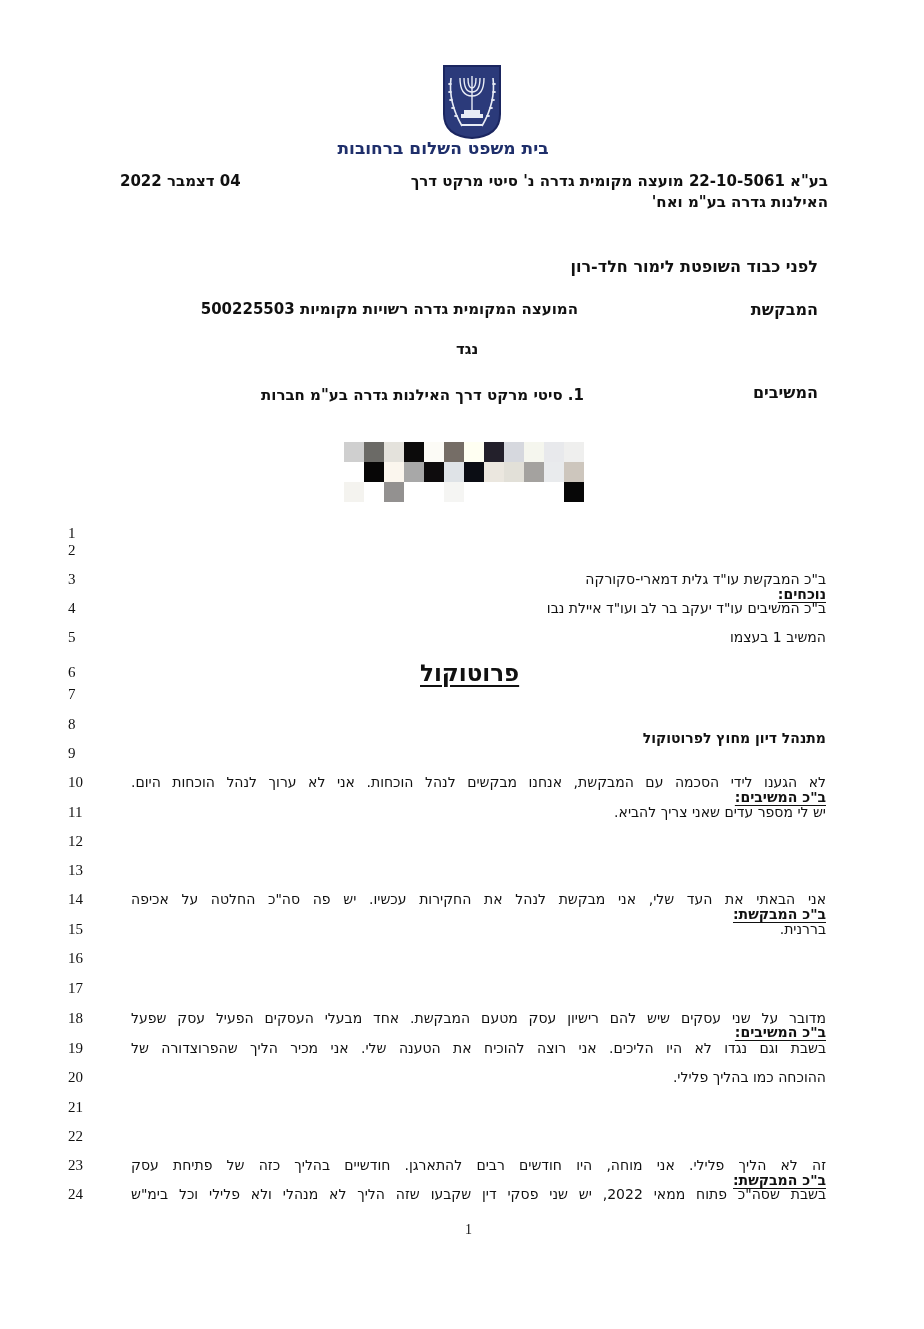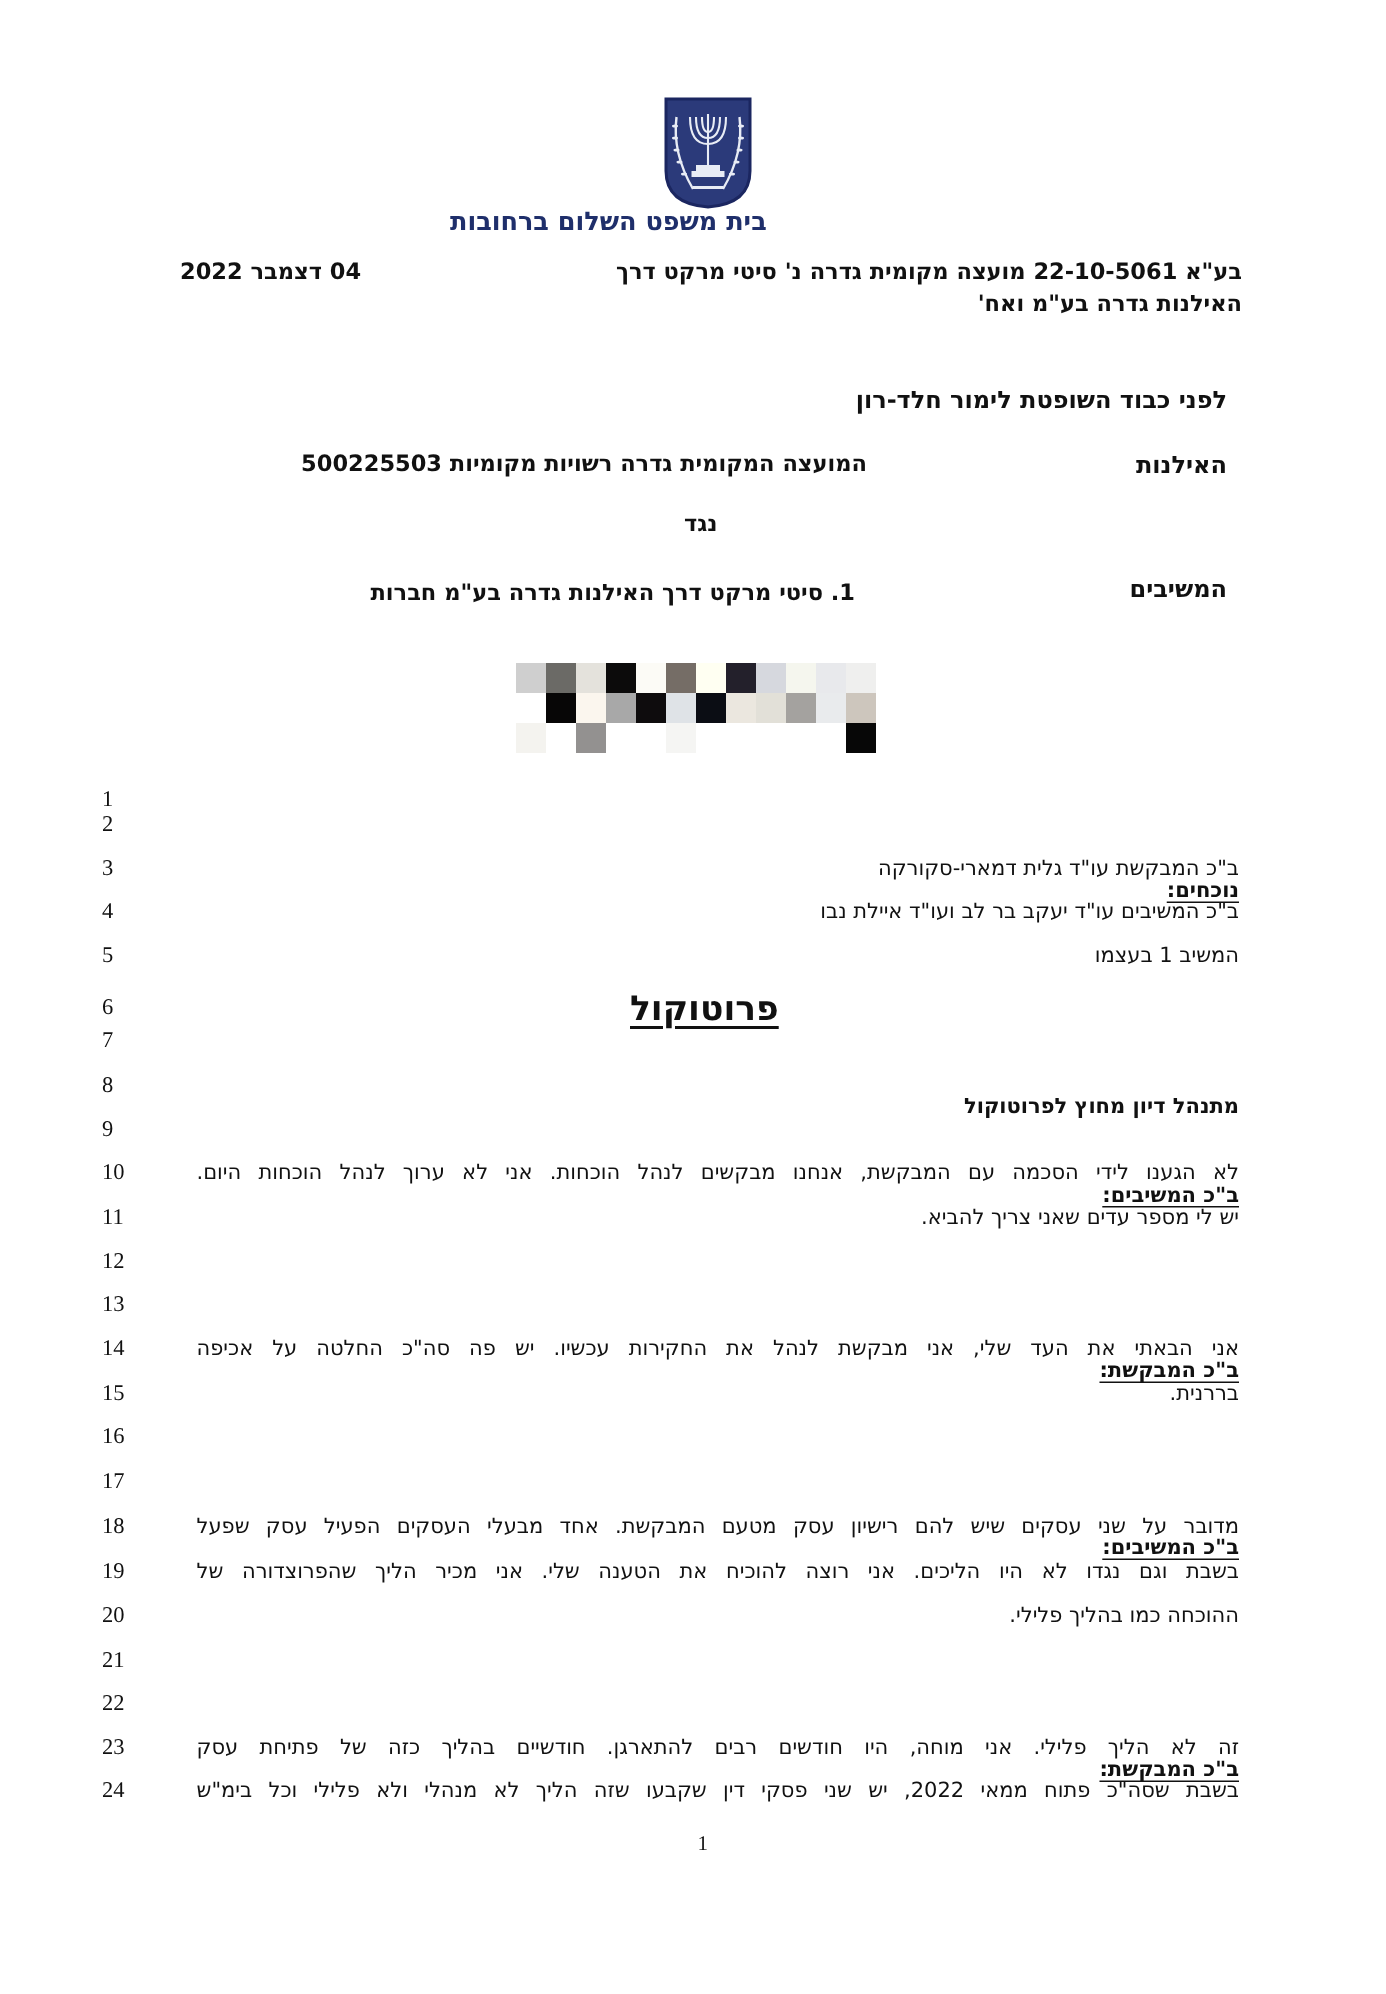--- a/index.html
+++ b/index.html
@@ -5,32 +5,32 @@
     * { margin: 0; padding: 0; box-sizing: border-box; }
     html, body { width: 924px; height: 1329px; background: #ffffff; overflow: hidden; }
     body { position: relative; font-family: "DejaVu Sans", "Liberation Sans", sans-serif; color: #111; }
     .abs { position: absolute; }
     .rtl { direction: rtl; text-align: right; unicode-bidi: plaintext; }
     .u { text-decoration: underline; text-underline-offset: 3px; }
 
     
     #emblem { left: 442px; top: 64px; width: 60px; height: 76px; }
 
-    #court-name { left: 300px; top: 138px; width: 286px; font-size: 17px; font-weight: bold; color: #1f2f6b; text-align: left; }
+    #court-name { left: 300px; top: 138px; width: 286px; font-size: 17px; font-weight: bold; color: #1f2f6b; text-align: center; }
 
     #case-line1 { right: 96px; top: 172px; width: 470px; font-size: 15px; font-weight: bold; }
     #case-line2 { right: 96px; top: 193px; width: 470px; font-size: 15px; font-weight: bold; }
     #case-date  { left: 120px; top: 172px; font-size: 15px; font-weight: bold; direction: rtl; }
 
     #judge-line { right: 106px; top: 257px; font-size: 16px; font-weight: bold; }
     #plaintiff-label { right: 106px; top: 300px; font-size: 16px; font-weight: bold; }
     #plaintiff-value { right: 346px; top: 300px; font-size: 15px; font-weight: bold; white-space: nowrap; }
     #versus { left: 456px; top: 340px; font-size: 15px; font-weight: bold; }
     #respondents-label { right: 106px; top: 383px; font-size: 16px; font-weight: bold; }
-    #respondent-1 { right: 354px; top: 386px; font-size: 15px; font-weight: bold; white-space: nowrap; }
+    #respondent-1 { right: 340px; top: 386px; font-size: 15px; font-weight: bold; white-space: nowrap; }
 
     #redacted { left: 342px; top: 440px; width: 242px; height: 64px; }
     .px { position: absolute; width: 20px; height: 20px; }
 
     .ln { position: absolute; left: 68px; width: 22px; font-family: "Liberation Serif", serif; font-size: 15px; color: #111; text-align: left; }
     .tx { position: absolute; right: 98px; font-family: "DejaVu Sans", sans-serif; font-size: 14px; color: #111; direction: rtl; text-align: right; white-space: nowrap; }
     .tx.hdr { font-weight: bold; margin-top: 44px; }
     .tx.full { left: 114px; text-align: justify; text-align-last: justify; margin-left: 17px; }
 
     #protocol-title { left: 420px; top: 660px; font-size: 23px; font-weight: bold; text-decoration: underline; text-underline-offset: 4px; }
@@ -70,21 +70,21 @@
   </svg>
 </div>
 
 <div id="court-name" class="abs rtl">בית משפט השלום ברחובות</div>
 
 <div id="case-line1" class="abs rtl">בע"א 22-10-5061 מועצה מקומית גדרה נ' סיטי מרקט דרך</div>
 <div id="case-line2" class="abs rtl">האילנות גדרה בע"מ ואח'</div>
 <div id="case-date" class="abs">04 דצמבר 2022</div>
 
 <div id="judge-line" class="abs rtl">לפני כבוד השופטת לימור חלד-רון</div>
-<div id="plaintiff-label" class="abs rtl">האילנות</div>
+<div id="plaintiff-label" class="abs rtl">המבקשת</div>
 <div id="plaintiff-value" class="abs rtl">המועצה המקומית גדרה רשויות מקומיות 500225503</div>
 <div id="versus" class="abs rtl">נגד</div>
 <div id="respondents-label" class="abs rtl">המשיבים</div>
 <div id="respondent-1" class="abs rtl">1. סיטי מרקט דרך האילנות גדרה בע"מ חברות</div>
 
 <div id="redacted" class="abs">
   <div class="px" style="left:2px;top:2px;background:#cfcfcf"></div>
   <div class="px" style="left:22px;top:2px;background:#6b6a66"></div>
   <div class="px" style="left:42px;top:2px;background:#e4e2dc"></div>
   <div class="px" style="left:62px;top:2px;background:#0c0b0b"></div>

